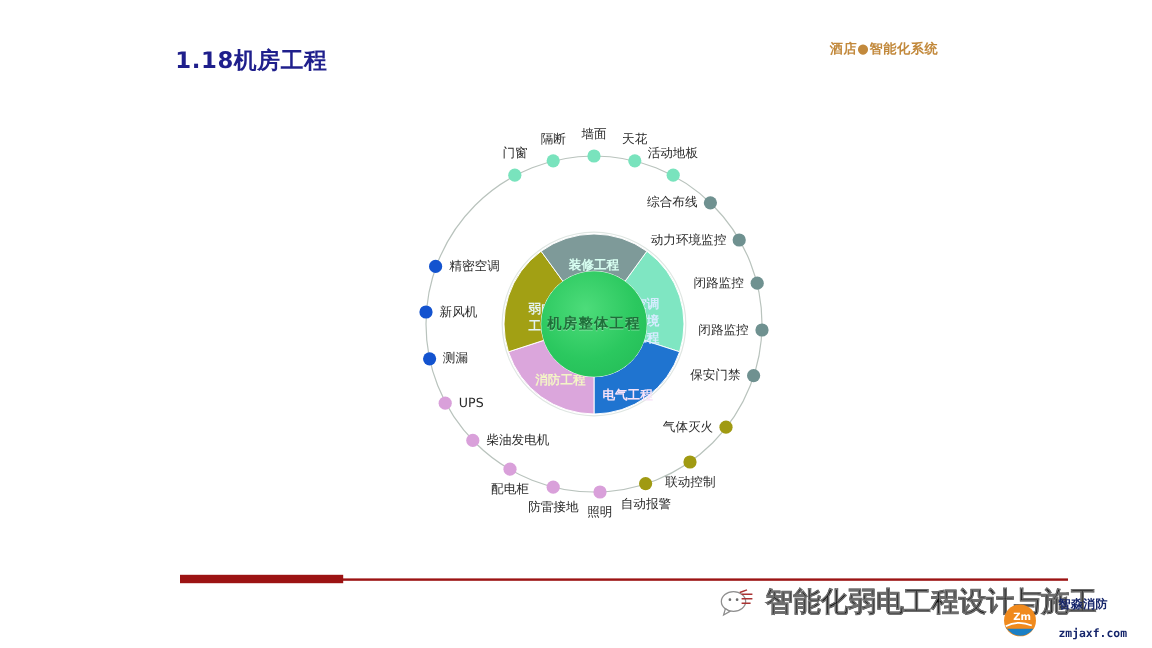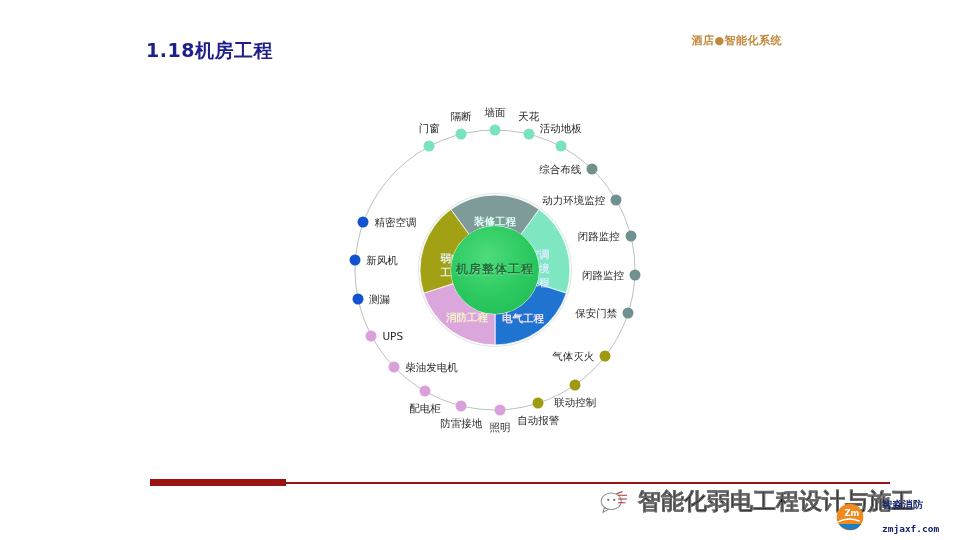--- a/index.html
+++ b/index.html
@@ -224,21 +224,21 @@
           <path d="M 147.3292387221365 99.17627457812105 A 75 75 0 0 1 76 151 L 76 120 A 44 44 0 0 0 117.84648671698676 89.59674775249769 Z" fill="#1f74d0" stroke="#ffffff" stroke-width="0.8"></path>
           <path d="M 76 151 A 75 75 0 0 1 4.670761277863491 99.17627457812107 L 34.15351328301325 89.59674775249769 A 44 44 0 0 0 76 120 Z" fill="#dba6dc" stroke="#ffffff" stroke-width="0.8"></path>
           <path d="M 4.670761277863491 99.17627457812107 A 75 75 0 0 1 31.91610607806451 15.323725421878947 L 50.13744889913117 40.403252247502316 A 44 44 0 0 0 34.15351328301325 89.59674775249769 Z" fill="#a2a014" stroke="#ffffff" stroke-width="0.8"></path>
           <path d="M 31.91610607806451 15.323725421878947 A 75 75 0 0 1 120.08389392193547 15.323725421878933 L 101.86255110086881 40.40325224750231 A 44 44 0 0 0 50.13744889913117 40.403252247502316 Z" fill="#7e9a99" stroke="#ffffff" stroke-width="0.8"></path>
         </svg>
       <div id="seg-labels">
           <div class="seg-label" style="color: rgb(216, 255, 242); left: 76px; top: 28px; transform: translate(-50%, -50%);">装修工程</div>
           <div class="seg-label" style="color: rgb(214, 236, 255); left: 120px; top: 75px; transform: translate(-50%, -50%);">空调
 环境
 工程</div>
-          <div class="seg-label" style="color: rgb(246, 226, 248); left: 104px; top: 125px; transform: translate(-50%, -50%);">电气工程</div>
+          <div class="seg-label" style="color: rgb(246, 226, 248); left: 104px; top: 137px; transform: translate(-50%, -50%);">电气工程</div>
           <div class="seg-label" style="color: rgb(243, 244, 198); left: 48px; top: 124px; transform: translate(-50%, -50%);">消防工程</div>
           <div class="seg-label" style="color: rgb(227, 242, 239); left: 32px; top: 72px; transform: translate(-50%, -50%);">弱电
 工程</div>
         </div>
       <div class="hub">
         <span class="hub-line">机房整</span>
         <span class="hub-line">体工程</span>
       </div>
     </div>
 

